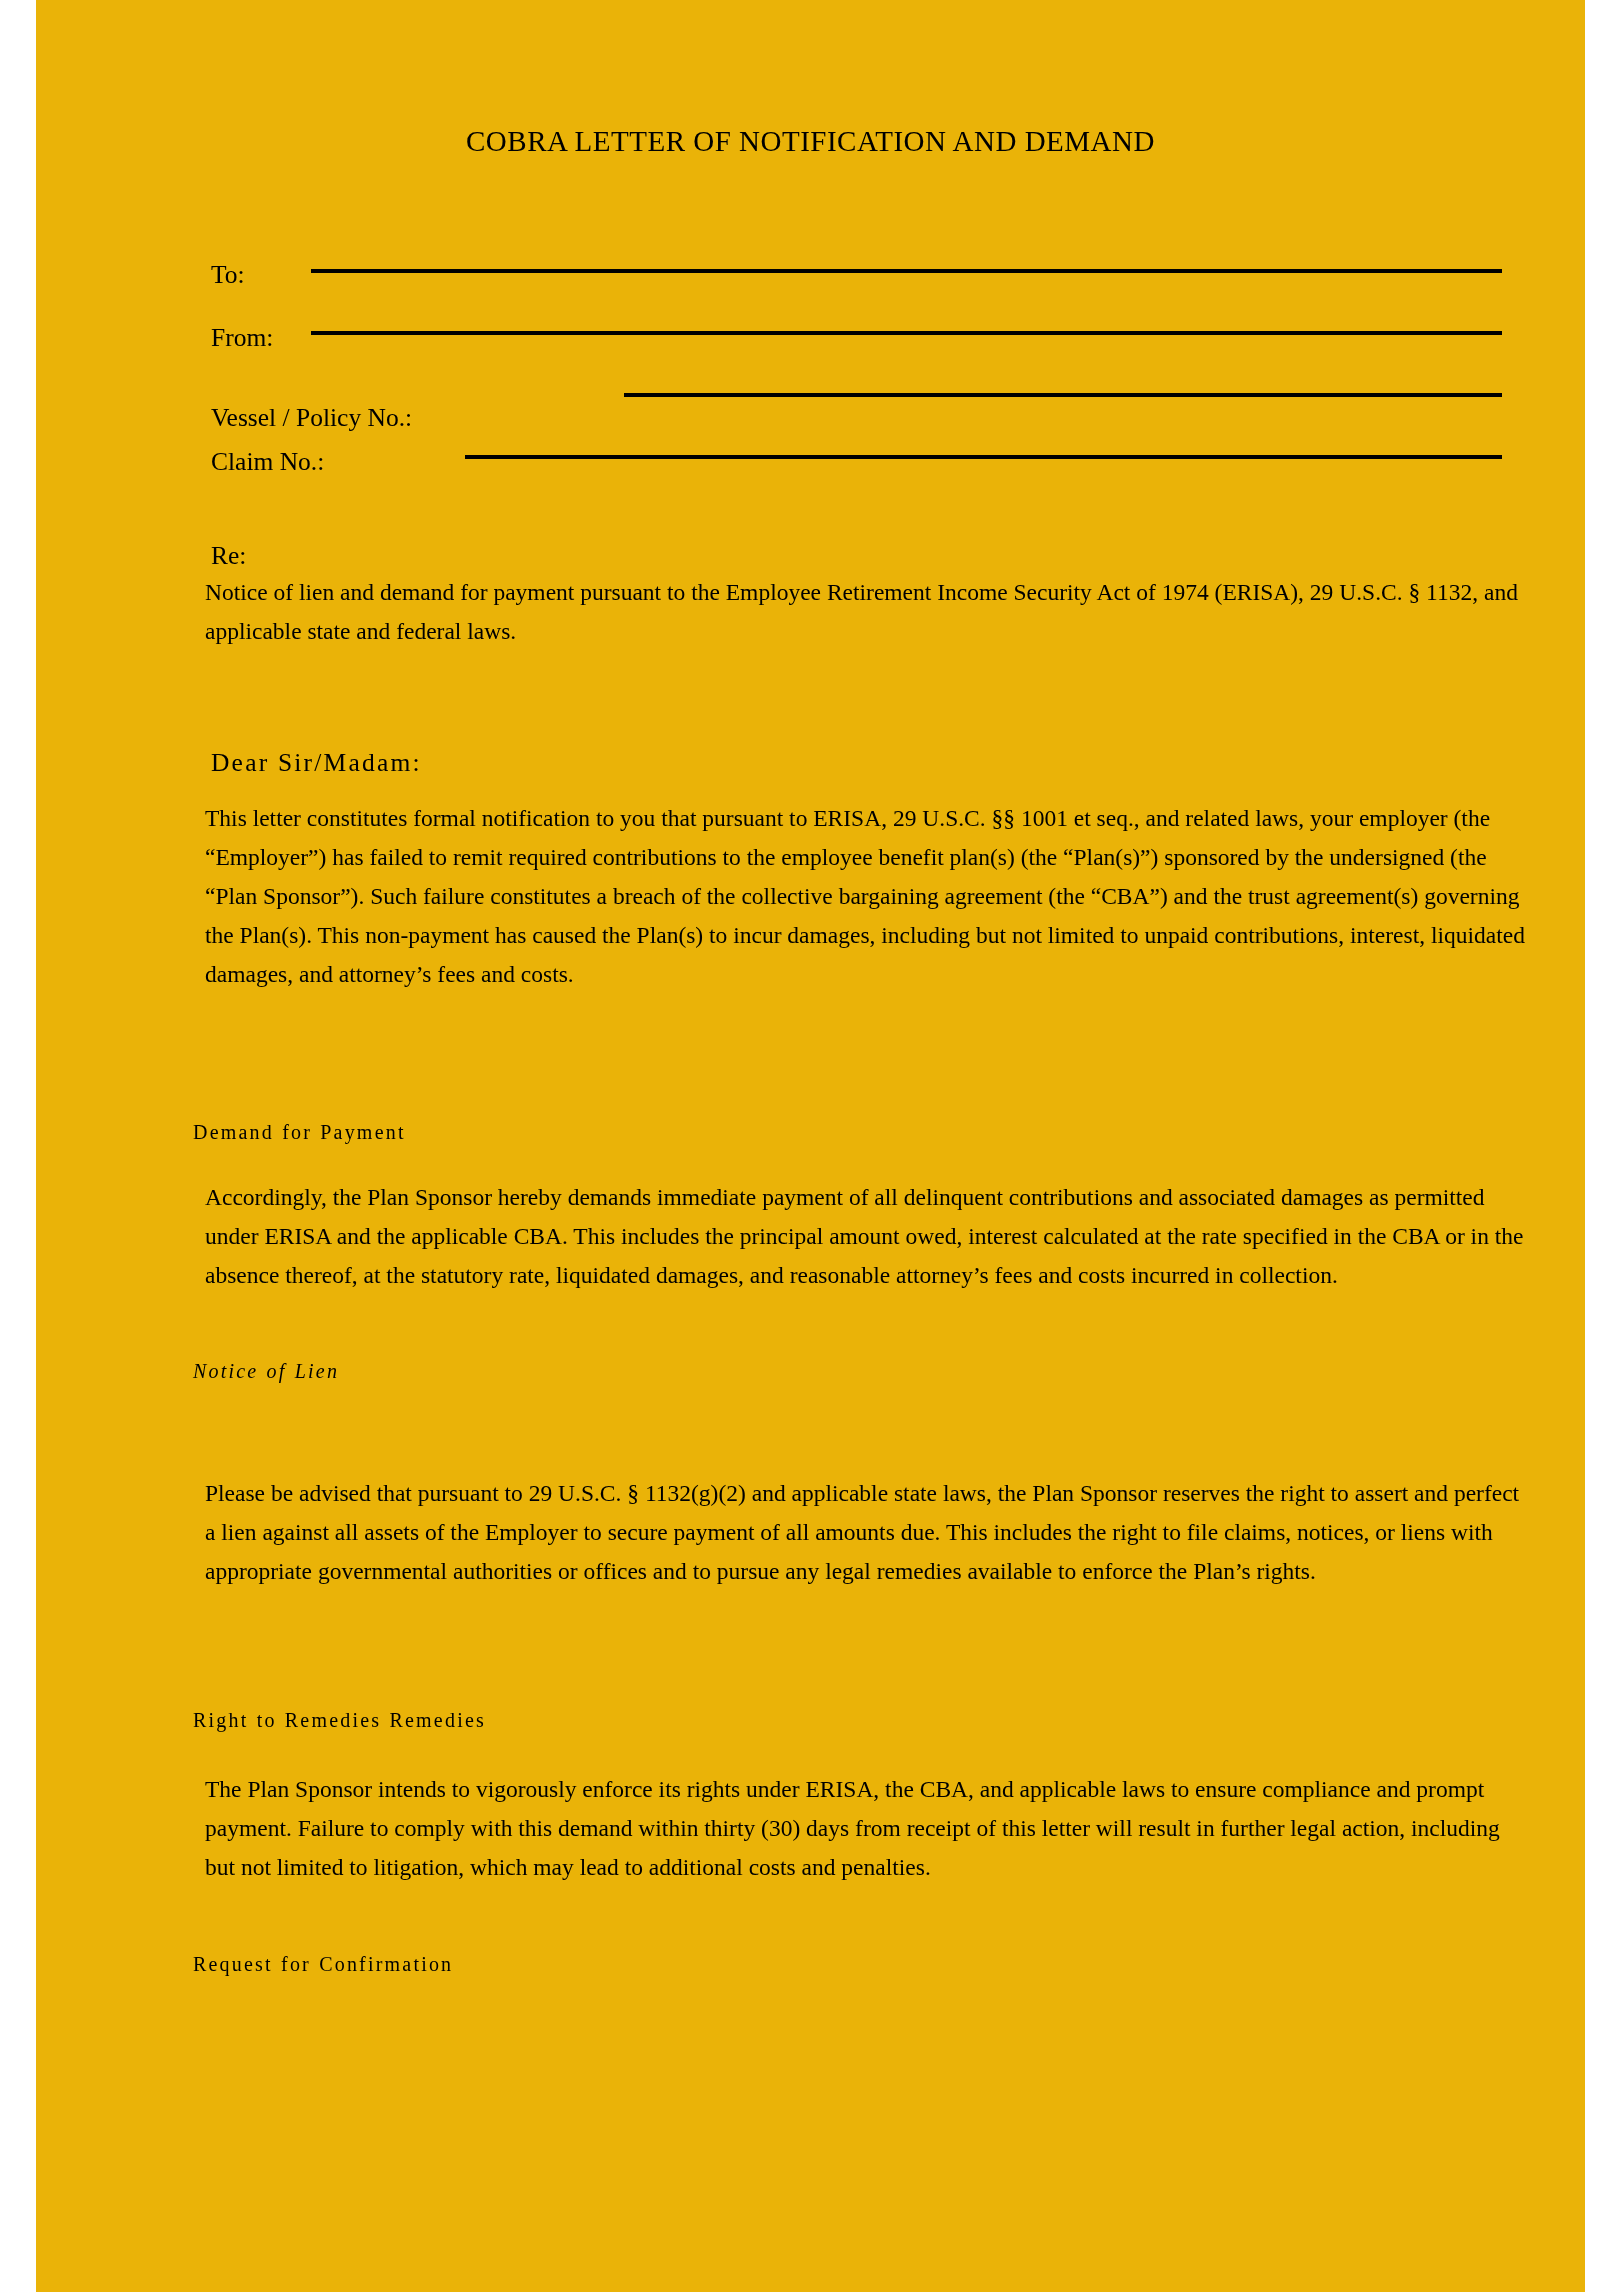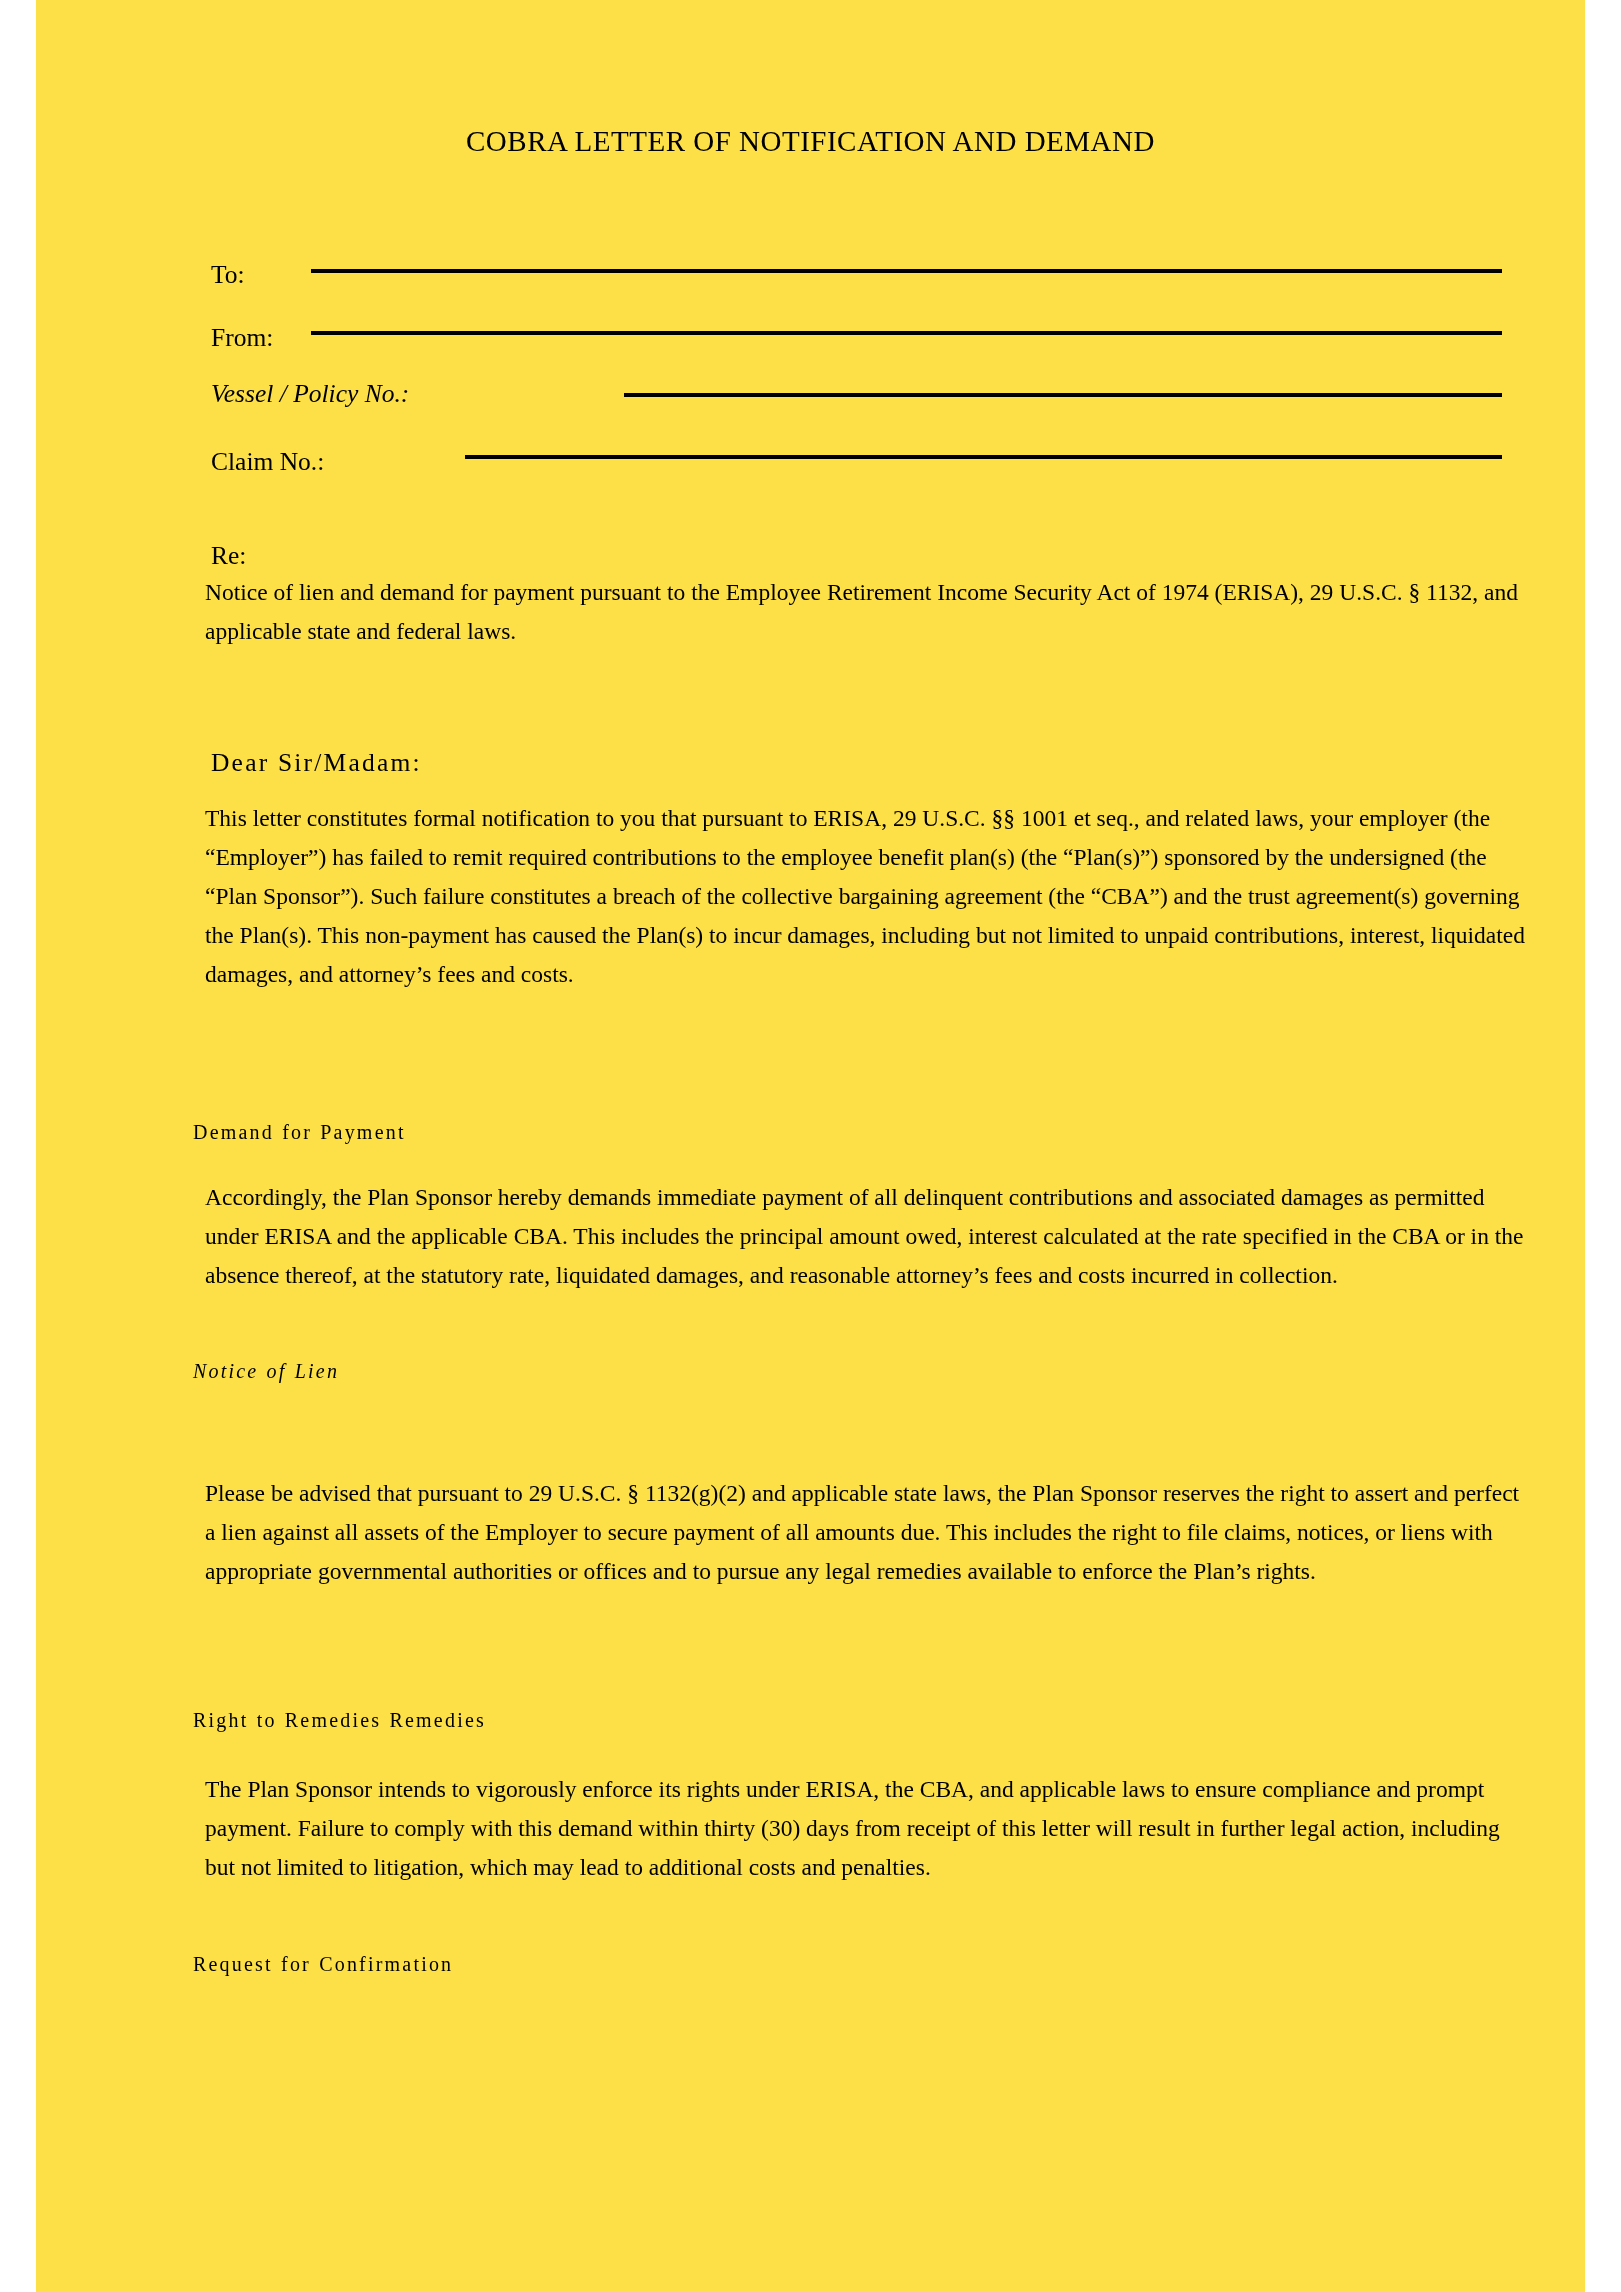--- a/index.html
+++ b/index.html
@@ -2,21 +2,21 @@
 <html><head>
 <meta charset="utf-8">
 <style>
   html, body { margin: 0; padding: 0; background: #ffffff; }
 
   .page {
     position: relative;
     width: 1549px;
     height: 2293px;
     margin: 0 auto;
-    background: #fde047;
+    background: #eab308;
     color: #000000;
     font-family: "Liberation Serif", "DejaVu Serif", serif;
     overflow: hidden;
   }
 
   .title {
     position: absolute;
     top: 125px;
     left: 0;
     width: 100%;
@@ -61,21 +61,21 @@
 
   .fline {
     position: absolute;
     height: 3.9px;
     background: #000000;
   }
 
   
   .pos-to-label      { top: 241px; }
   .pos-from-label    { top: 304px; }
-  .pos-vessel-label  { top: 360px; font-style: italic; }
+  .pos-vessel-label  { top: 384px; }
   .pos-claim-label   { top: 428px; }
 
   
   .fline-to     { left: 275px; top: 269px; width: 1191px; }
   .fline-from   { left: 275px; top: 331px; width: 1191px; }
   .fline-vessel { left: 588px; top: 393px; width: 878px;  }
   .fline-claim  { left: 429px; top: 455px; width: 1037px; }
 
   
   .pos-re-label   { top: 522px; }

